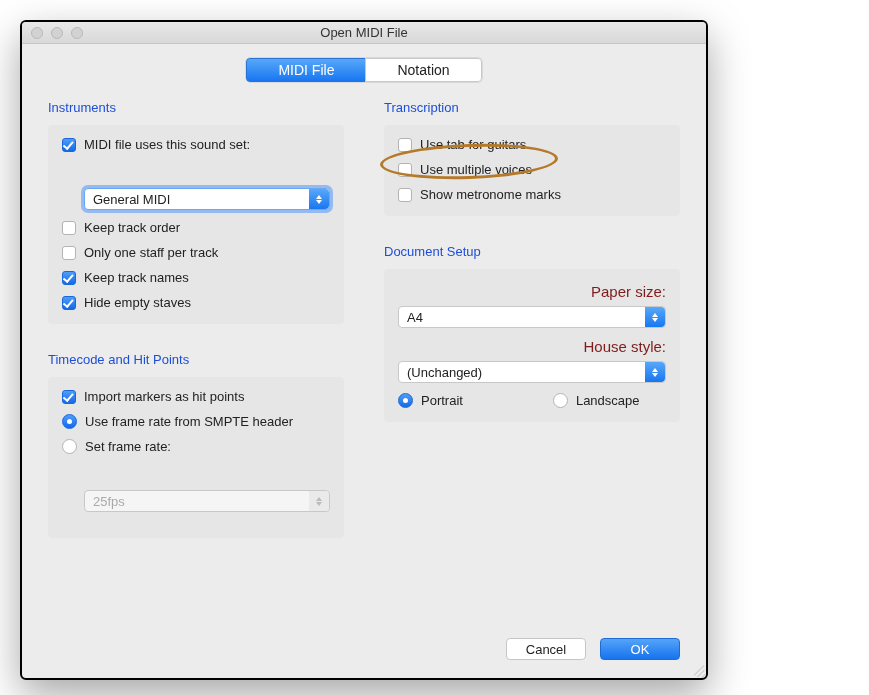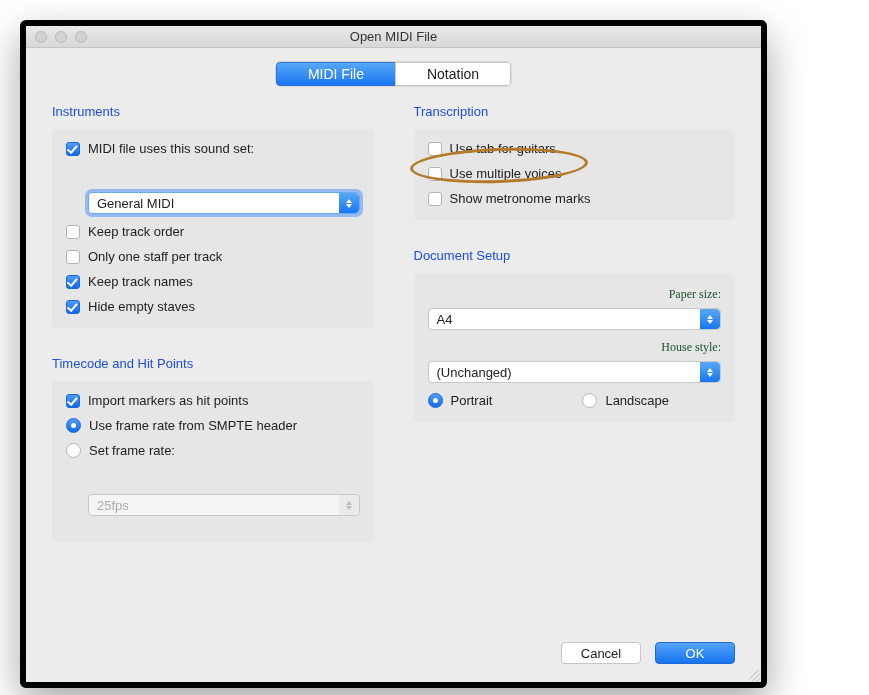--- a/index.html
+++ b/index.html
@@ -5,23 +5,23 @@
   * { box-sizing: border-box; }
   body {
     margin: 0;
     padding: 20px;
     background: #fff;
     font-family: -apple-system, "Helvetica Neue", Helvetica, Arial, sans-serif;
     font-size: 13px;
     color: #222;
   }
   .window {
-    width: 747px;
+    width: 688px;
     background: #ececec;
-    border: 6px solid #000000;
+    border: 2px solid #000000;
     border-radius: 6px;
     box-shadow: 0 15px 40px rgba(0,0,0,0.35);
     position: relative;
     overflow: hidden;
   }
   .titlebar {
     height: 22px;
     background: linear-gradient(#e8e8e8, #d8d8d8);
     border-bottom: 1px solid #c5c5c5;
     display: flex;
@@ -185,25 +185,24 @@
     color: #aaa;
     background: #f5f5f5;
   }
   .macselect.disabled .end {
     background: #eaeaea;
   }
   .macselect.disabled .end .up { border-bottom-color:#bbb;}
   .macselect.disabled .end .down { border-top-color:#bbb;}
   .indent { margin-left: 22px; margin-top: 36px; }
   .sublabel {
-    font-size: 12px;
-    color: #14532d;
+    font-size: 15px;
+    color: #7f1d1d;
     margin-bottom: 6px;
     margin-top: 2px;
-    font-family: Liberation Serif, serif;
   }
   .radio-row {
     display: flex;
     gap: 90px;
     margin-top: 10px;
   }
   .buttons {
     display:flex;
     justify-content:flex-end;
     gap: 14px;

